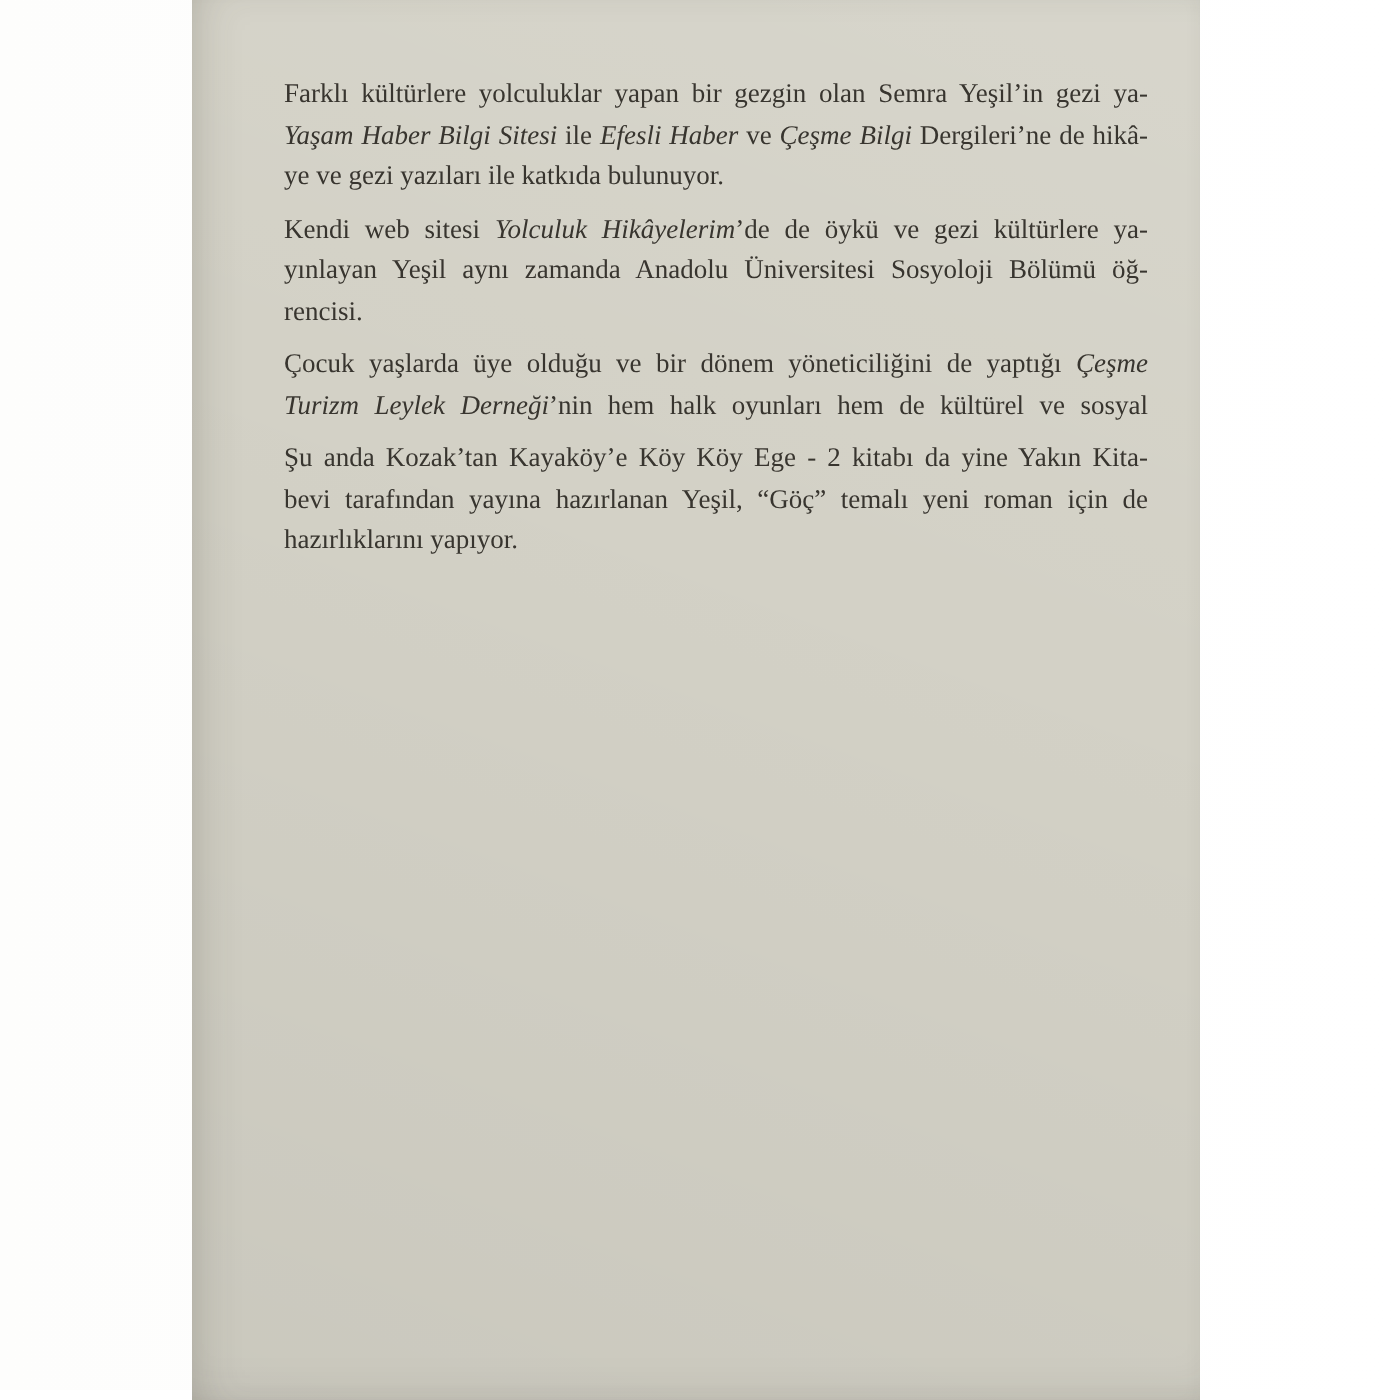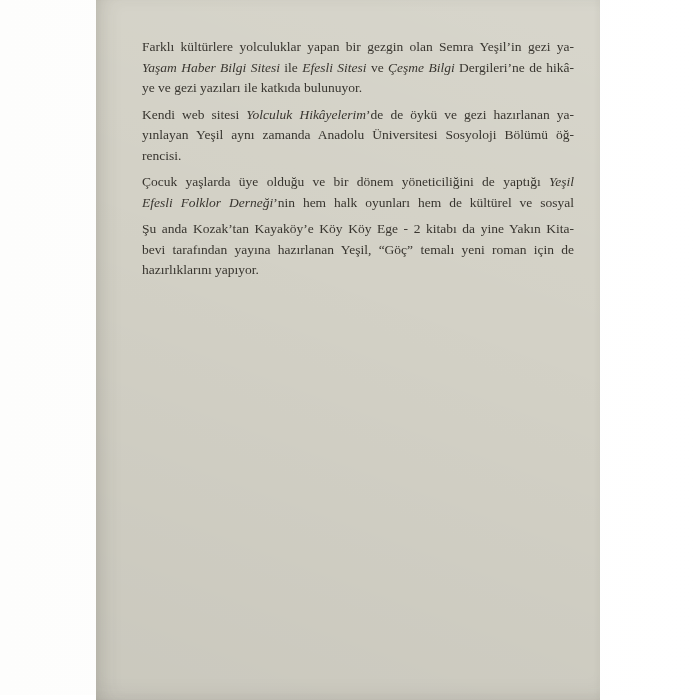--- a/index.html
+++ b/index.html
@@ -54,31 +54,31 @@
   .it { font-style: italic; }
 </style>
 </head>
 <body>
 
 <div class="scan-area">
   <div class="book-page">
     <div class="body-text">
         <div class="para">
           <div class="line"><span>Farklı kültürlere yolculuklar yapan bir gezgin olan Semra Yeşil’in gezi ya-</span></div>
-          <div class="line"><span class="it">Yaşam Haber Bilgi Sitesi</span><span> ile </span><span class="it">Efesli Sitesi</span><span> ve </span><span class="it">Çeşme Bilgi</span><span> Dergileri’ne de hikâ-</span></div>
+          <div class="line"><span class="it">Yaşam Haber Bilgi Sitesi</span><span> ile </span><span class="it">Efesli Haber</span><span> ve </span><span class="it">Çeşme Bilgi</span><span> Dergileri’ne de hikâ-</span></div>
           <div class="line last"><span>ye ve gezi yazıları ile katkıda bulunuyor.</span></div>
         </div>
         <div class="para">
-          <div class="line"><span>Kendi web sitesi </span><span class="it">Yolculuk Hikâyelerim</span><span>’de de öykü ve gezi hazırlanan ya-</span></div>
+          <div class="line"><span>Kendi web sitesi </span><span class="it">Yolculuk Hikâyelerim</span><span>’de de öykü ve gezi kültürlere ya-</span></div>
           <div class="line"><span>yınlayan Yeşil aynı zamanda Anadolu Üniversitesi Sosyoloji Bölümü öğ-</span></div>
           <div class="line last"><span>rencisi.</span></div>
         </div>
         <div class="para">
-          <div class="line"><span>Çocuk yaşlarda üye olduğu ve bir dönem yöneticiliğini de yaptığı </span><span class="it">Yeşil</span></div>
-          <div class="line"><span class="it">Efesli Folklor Derneği</span><span>’nin hem halk oyunları hem de kültürel ve sosyal</span></div>
+          <div class="line"><span>Çocuk yaşlarda üye olduğu ve bir dönem yöneticiliğini de yaptığı </span><span class="it">Çeşme</span></div>
+          <div class="line"><span class="it">Turizm Leylek Derneği</span><span>’nin hem halk oyunları hem de kültürel ve sosyal</span></div>
         </div>
         <div class="para">
           <div class="line"><span>Şu anda Kozak’tan Kayaköy’e Köy Köy Ege - 2 kitabı da yine Yakın Kita-</span></div>
           <div class="line"><span>bevi tarafından yayına hazırlanan Yeşil, “Göç” temalı yeni roman için de</span></div>
           <div class="line last"><span>hazırlıklarını yapıyor.</span></div>
         </div>
       </div>
   </div>
 </div>
 

